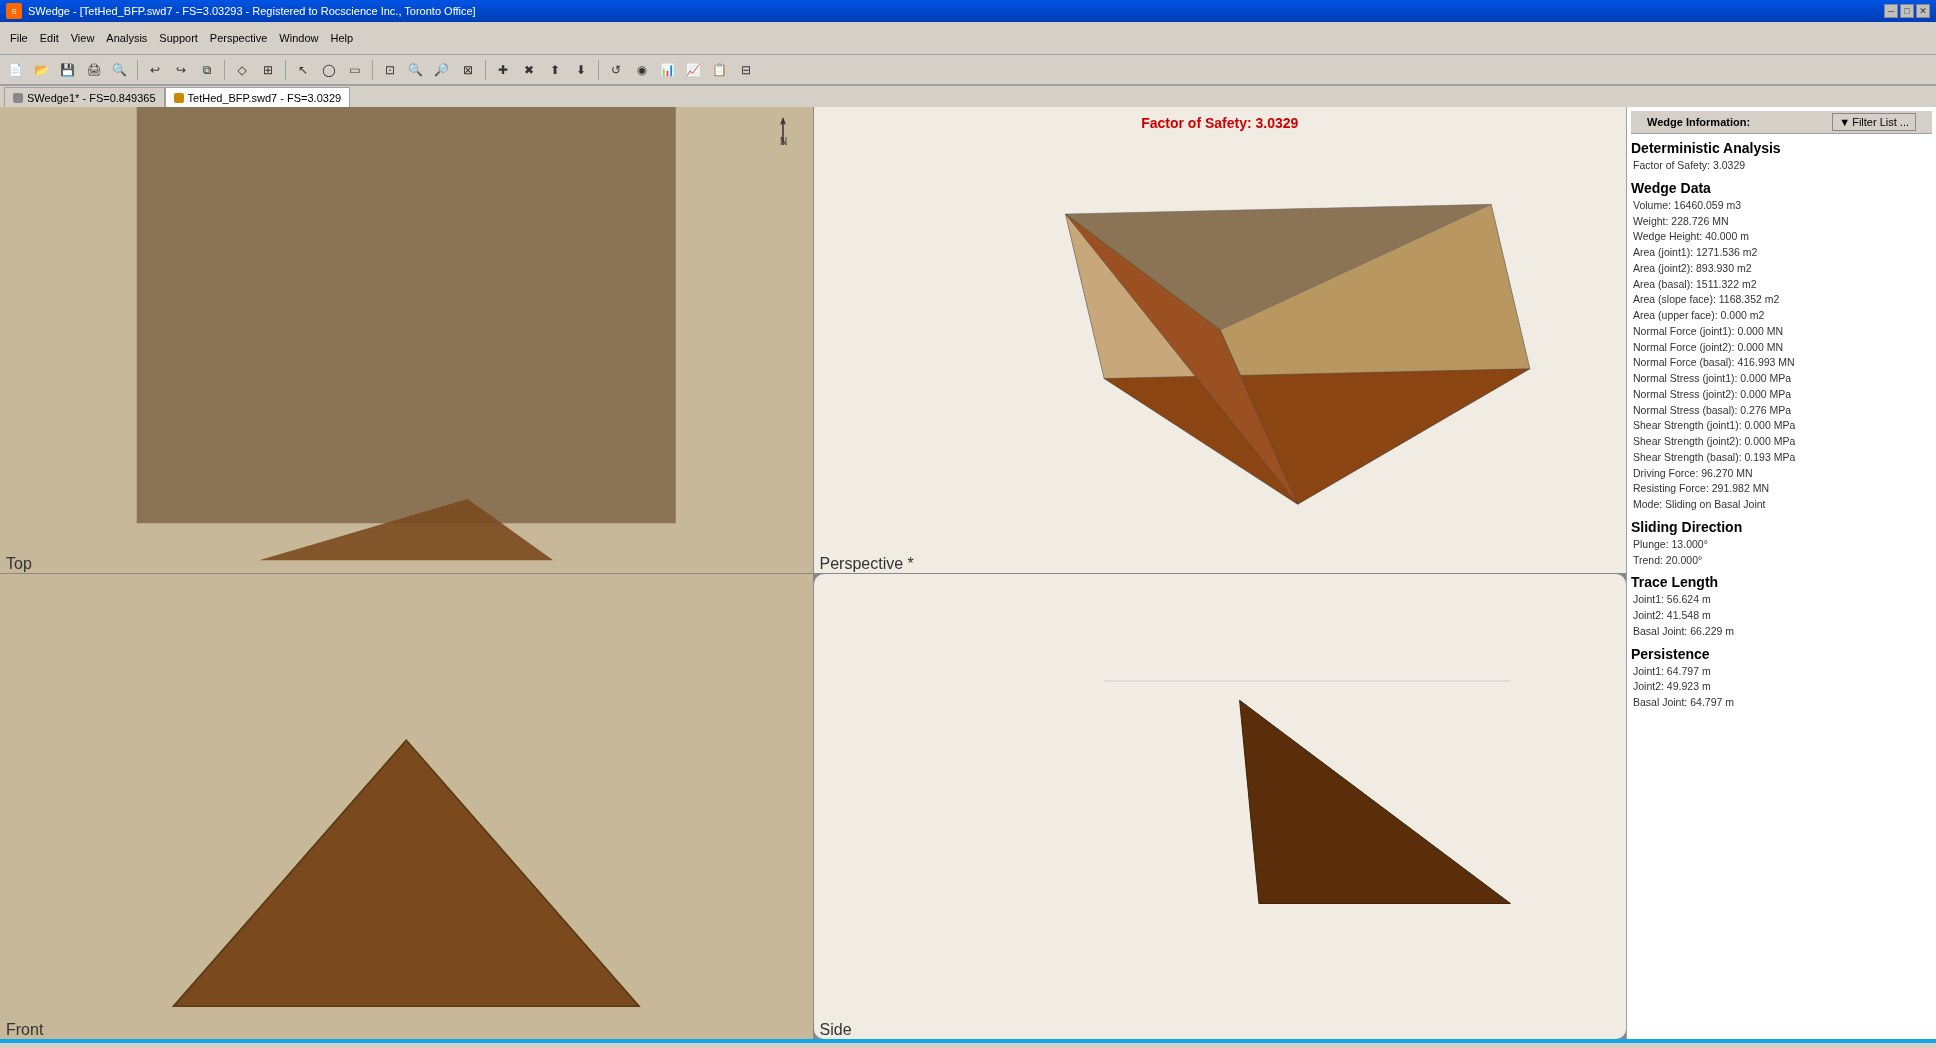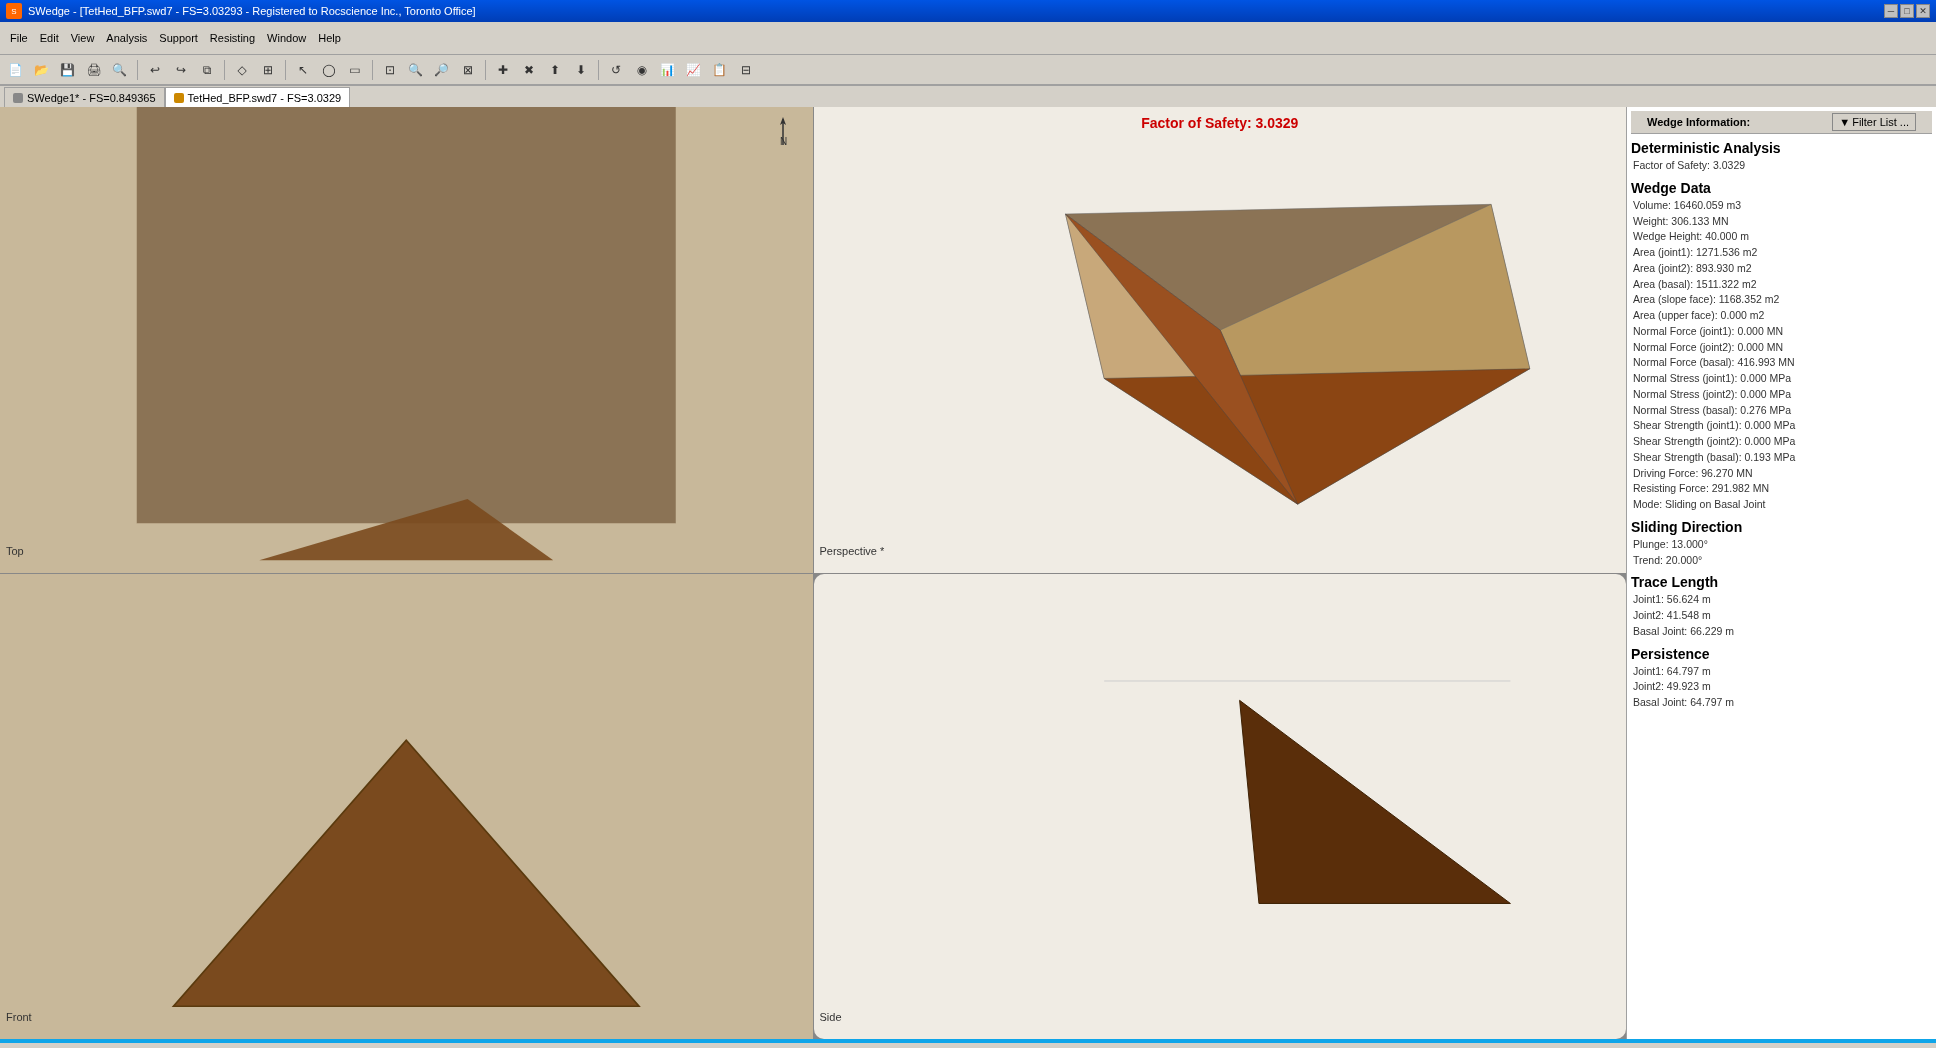--- a/index.html
+++ b/index.html
@@ -60,23 +60,23 @@
       gap: 1px;
     }
 
     .viewport-pane {
       background: white;
       position: relative;
       overflow: hidden;
     }
     .viewport-label {
       position: absolute;
-      bottom: 16px;
+      bottom: 0;
       left: 6px;
-      font-size: 11px;
+      font-size: 16px;
       color: #333;
       z-index: 10;
     }
 
     
     #pane-top { background: #c8b89a; }
     #pane-perspective { background: white; }
     #pane-front { background: #c8b89a; }
     #pane-side { background: white; border-radius: 10px; }
 
@@ -190,21 +190,21 @@
     <div class="win-btn">✕</div>
   </div>
 </div>
 
 <div id="menu-bar">
   <span>File</span>
   <span>Edit</span>
   <span>View</span>
   <span>Analysis</span>
   <span>Support</span>
-  <span>Resisting</span>
+  <span>Perspective</span>
   <span>Window</span>
   <span>Help</span>
 </div>
 
 <div id="toolbar">
 
   <div class="tb-btn">📄</div>
   <div class="tb-btn">📂</div>
   <div class="tb-btn">💾</div>
   <div class="tb-btn">🖨</div>
@@ -326,21 +326,21 @@
           <span>▼</span>
           <span>Filter List ...</span>
         </div>
       </div>
 
       <div class="section-heading">Deterministic Analysis</div>
       <div class="data-row">Factor of Safety: 3.0329</div>
 
       <div class="section-heading">Wedge Data</div>
       <div class="data-row">Volume: 16460.059 m3</div>
-      <div class="data-row">Weight: 306.133 MN</div>
+      <div class="data-row">Weight: 228.726 MN</div>
       <div class="data-row">Wedge Height: 40.000 m</div>
       <div class="data-row">Area (joint1): 1271.536 m2</div>
       <div class="data-row">Area (joint2): 893.930 m2</div>
       <div class="data-row">Area (basal): 1511.322 m2</div>
       <div class="data-row">Area (slope face): 1168.352 m2</div>
       <div class="data-row">Area (upper face): 0.000 m2</div>
       <div class="data-row">Normal Force (joint1): 0.000 MN</div>
       <div class="data-row">Normal Force (joint2): 0.000 MN</div>
       <div class="data-row">Normal Force (basal): 416.993 MN</div>
       <div class="data-row">Normal Stress (joint1): 0.000 MPa</div>

